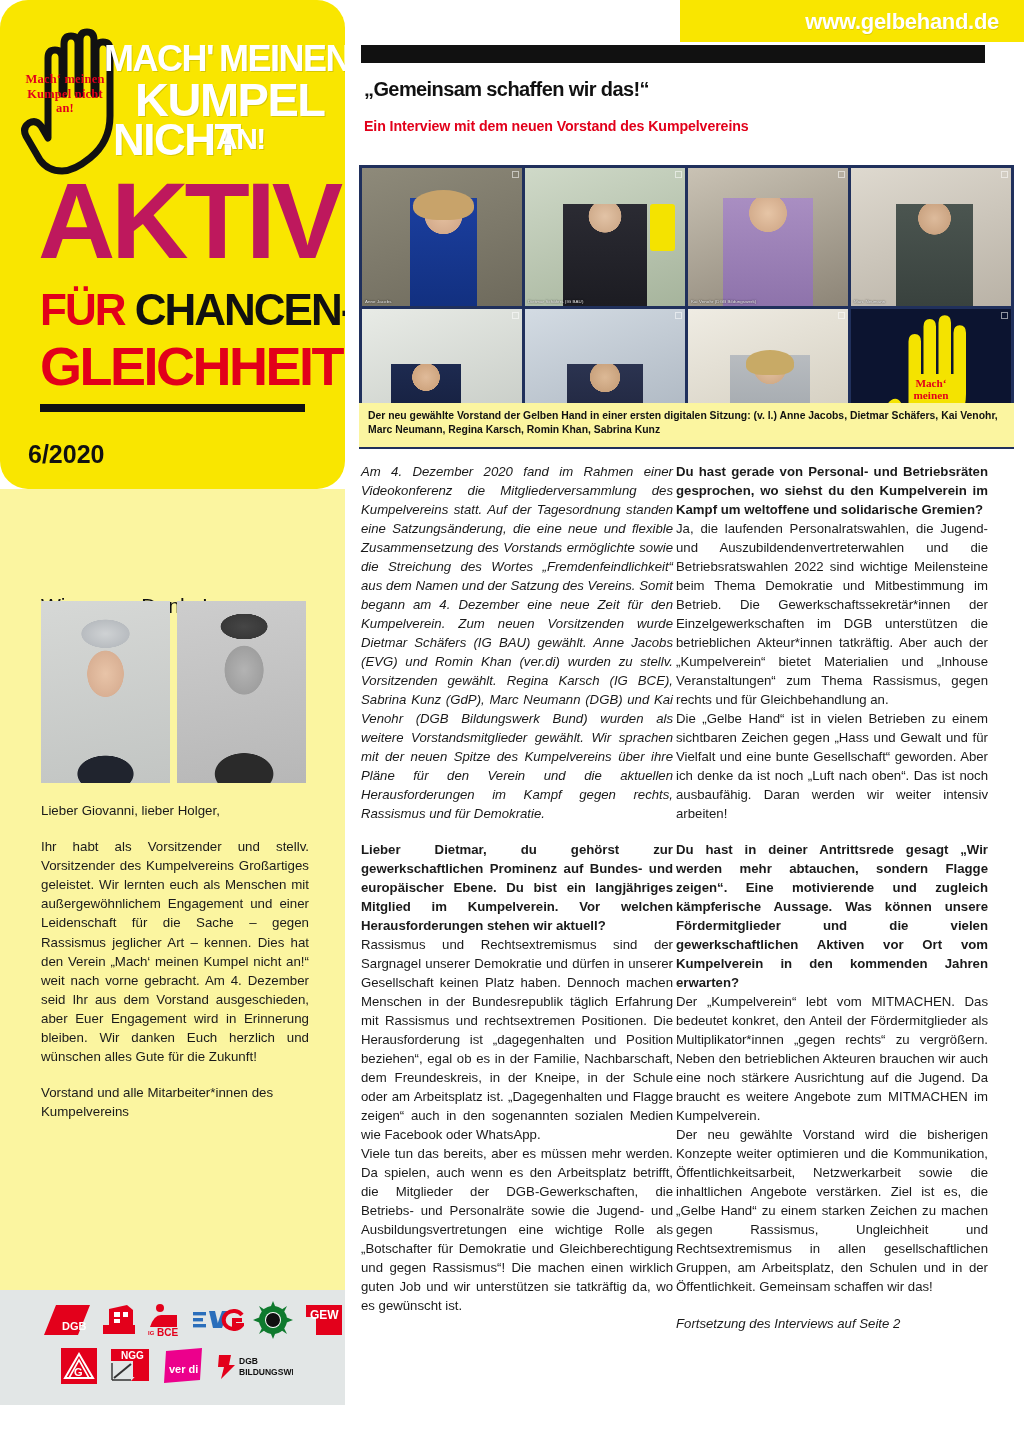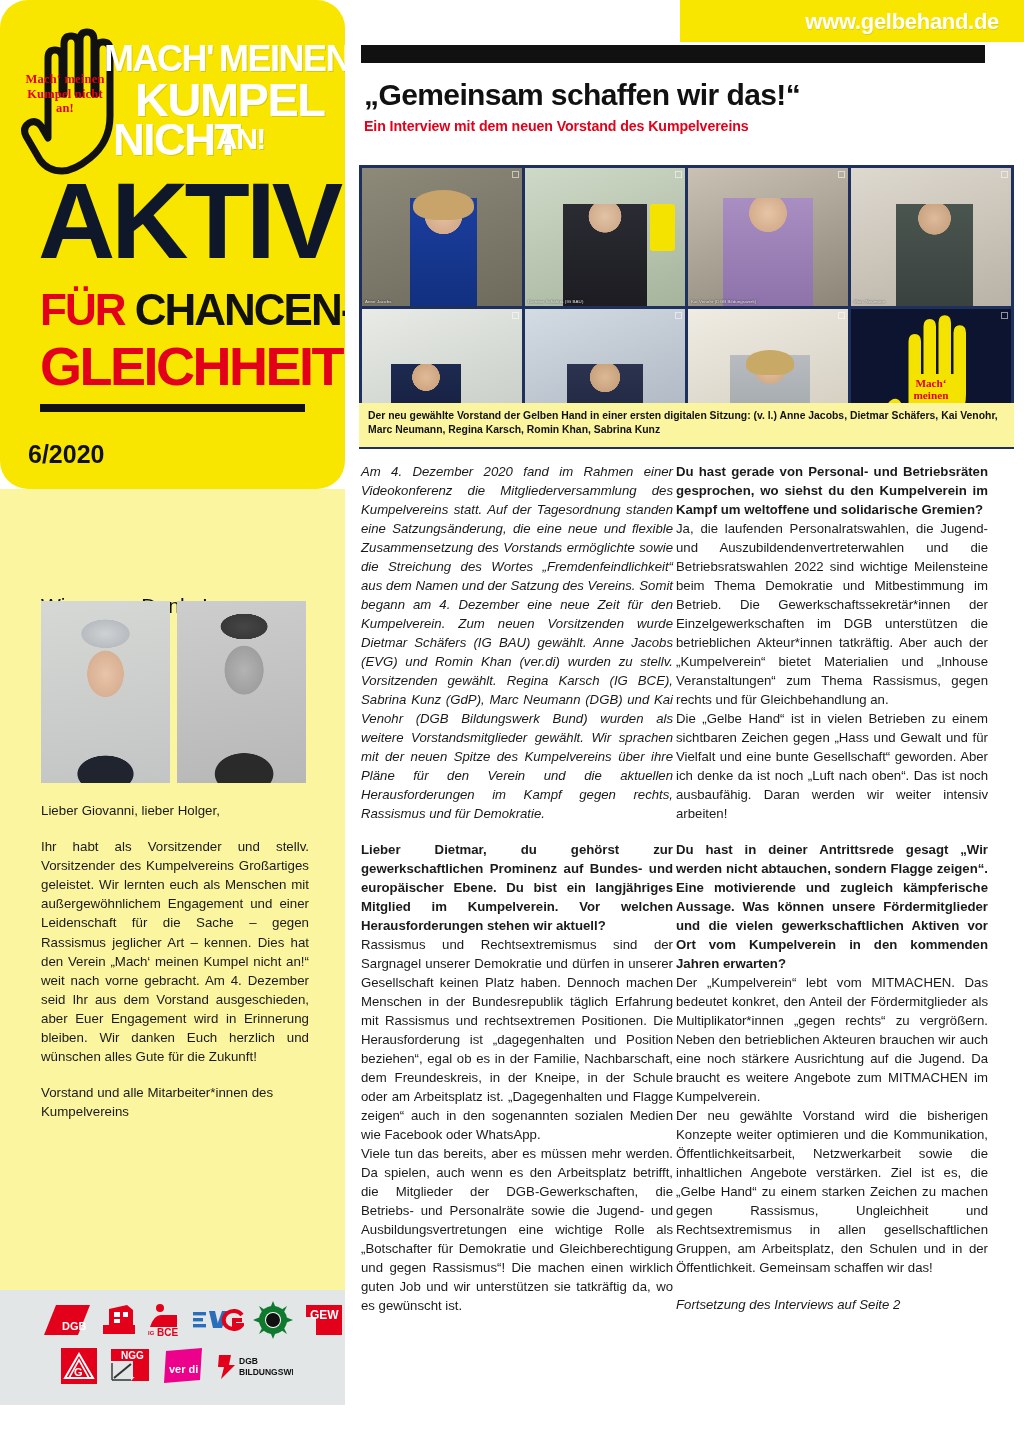--- a/index.html
+++ b/index.html
@@ -34,21 +34,21 @@
     letter-spacing: -1.5px; white-space: nowrap;
     text-shadow: 1px 1px 0 rgba(0,0,0,.13);
   }
   .mh-mach   { left: 104px; top: 38px;  font-size: 36px; }
   .mh-kumpel { left: 135px; top: 72px;  font-size: 47px; }
   .mh-nicht  { left: 113px; top: 115px; font-size: 44px; }
   .mh-an     { left: 216px; top: 122px; font-size: 30px; }
 
   .aktiv {
     position: absolute; left: 38px; top: 168px;
-    font-size: 107px; font-weight: bold; color: #0f172a;
+    font-size: 107px; font-weight: bold; color: #be185d;
     letter-spacing: -4px; line-height: 1;
     font-family: "Liberation Sans", sans-serif;
   }
   .row-fuer {
     position: absolute; left: 40px; top: 285px; white-space: nowrap;
   }
   .row-fuer span {
     font-size: 44px; font-weight: bold; letter-spacing: -2px;
     font-family: "Liberation Sans", sans-serif;
   }
@@ -110,21 +110,21 @@
     position: absolute; right: 25px; top: 9px;
     color: #fff; font-size: 22px; font-weight: bold; letter-spacing: -.3px;
     text-shadow: .5px .5px 0 rgba(0,0,0,.1);
   }
   .blackbar {
     position: absolute; left: 361px; top: 45px; width: 624px; height: 18px;
     background: #111;
   }
   .headline {
     position: absolute; left: 364px; top: 78px;
-    font-size: 30px; font-weight: bold; color: #111; letter-spacing: -.6px;
+    font-size: 20px; font-weight: bold; color: #111; letter-spacing: -.6px;
   }
   .subhead {
     position: absolute; left: 364px; top: 118px;
     font-size: 14.2px; font-weight: bold; color: #e2001a; letter-spacing: -.1px;
   }
 
   
   .photogrid {
     position: absolute; left: 359px; top: 165px; width: 655px; height: 284px;
     background: #20305c; padding: 3px;
@@ -376,19 +376,19 @@
     <p class="lead">Am 4. Dezember 2020 fand im Rahmen einer Videokonferenz die Mitgliederversammlung des Kumpelvereins statt. Auf der Tagesordnung standen eine Satzungsänderung, die eine neue und flexible Zusammensetzung des Vorstands ermöglichte sowie die Streichung des Wortes „Fremdenfeindlichkeit“ aus dem Namen und der Satzung des Vereins. Somit begann am 4. Dezember eine neue Zeit für den Kumpelverein. Zum neuen Vorsitzenden wurde Dietmar Schäfers (IG BAU) gewählt. Anne Jacobs (EVG) und Romin Khan (ver.di) wurden zu stellv. Vorsitzenden gewählt. Regina Karsch (IG BCE), Sabrina Kunz (GdP), Marc Neumann (DGB) und Kai Venohr (DGB Bildungswerk Bund) wurden als weitere Vorstandsmitglieder gewählt. Wir sprachen mit der neuen Spitze des Kumpelvereins über ihre Pläne für den Verein und die aktuellen Herausforderungen im Kampf gegen rechts, Rassismus und für Demokratie.</p>
     <p class="q">Lieber Dietmar, du gehörst zur gewerkschaftlichen Prominenz auf Bundes- und europäischer Ebene. Du bist ein langjähriges Mitglied im Kumpelverein. Vor welchen Herausforderungen stehen wir aktuell?</p>
     <p class="after-q">Rassismus und Rechtsextremismus sind der Sargnagel unserer Demokratie und dürfen in unserer Gesellschaft keinen Platz haben. Dennoch machen Menschen in der Bundesrepublik täglich Erfahrung mit Rassismus und rechtsextremen Positionen. Die Herausforderung ist „dagegenhalten und Position beziehen“, egal ob es in der Familie, Nachbarschaft, dem Freundeskreis, in der Kneipe, in der Schule oder am Arbeitsplatz ist. „Dagegenhalten und Flagge zeigen“ auch in den sogenannten sozialen Medien wie Facebook oder WhatsApp.</p>
     <p class="after-q">Viele tun das bereits, aber es müssen mehr werden. Da spielen, auch wenn es den Arbeitsplatz betrifft, die Mitglieder der DGB-Gewerkschaften, die Betriebs- und Personalräte sowie die Jugend- und Ausbildungsvertretungen eine wichtige Rolle als „Botschafter für Demokratie und Gleichberechtigung und gegen Rassismus“! Die machen einen wirklich guten Job und wir unterstützen sie tatkräftig da, wo es gewünscht ist.</p>
   </div>
 
   <div class="col col-2">
     <p style="font-weight:bold;">Du hast gerade von Personal- und Betriebsräten gesprochen, wo siehst du den Kumpelverein im Kampf um weltoffene und solidarische Gremien?</p>
     <p>Ja, die laufenden Personalratswahlen, die Jugend- und Auszubildendenvertreterwahlen und die Betriebsratswahlen 2022 sind wichtige Meilensteine beim Thema Demokratie und Mitbestimmung im Betrieb. Die Gewerkschaftssekretär*innen der Einzelgewerkschaften im DGB unterstützen die betrieblichen Akteur*innen tatkräftig. Aber auch der „Kumpelverein“ bietet Materialien und „Inhouse Veranstaltungen“ zum Thema Rassismus, gegen rechts und für Gleichbehandlung an.</p>
     <p>Die „Gelbe Hand“ ist in vielen Betrieben zu einem sichtbaren Zeichen gegen „Hass und Gewalt und für Vielfalt und eine bunte Gesellschaft“ geworden. Aber ich denke da ist noch „Luft nach oben“. Das ist noch ausbaufähig. Daran werden wir weiter intensiv arbeiten!</p>
-    <p class="q">Du hast in deiner Antrittsrede gesagt „Wir werden nicht abtauchen, sondern Flagge zeigen“. Eine motivierende und zugleich kämpferische Aussage. Was können unsere Fördermitglieder und die vielen gewerkschaftlichen Aktiven vor Ort vom Kumpelverein in den kommenden Jahren erwarten?</p>
+    <p class="q">Du hast in deiner Antrittsrede gesagt „Wir werden mehr abtauchen, sondern Flagge zeigen“. Eine motivierende und zugleich kämpferische Aussage. Was können unsere Fördermitglieder und die vielen gewerkschaftlichen Aktiven vor Ort vom Kumpelverein in den kommenden Jahren erwarten?</p>
     <p class="after-q">Der „Kumpelverein“ lebt vom MITMACHEN. Das bedeutet konkret, den Anteil der Fördermitglieder als Multiplikator*innen „gegen rechts“ zu vergrößern. Neben den betrieblichen Akteuren brauchen wir auch eine noch stärkere Ausrichtung auf die Jugend. Da braucht es weitere Angebote zum MITMACHEN im Kumpelverein.</p>
     <p class="after-q">Der neu gewählte Vorstand wird die bisherigen Konzepte weiter optimieren und die Kommunikation, Öffentlichkeitsarbeit, Netzwerkarbeit sowie die inhaltlichen Angebote verstärken. Ziel ist es, die „Gelbe Hand“ zu einem starken Zeichen zu machen gegen Rassismus, Ungleichheit und Rechtsextremismus in allen gesellschaftlichen Gruppen, am Arbeitsplatz, den Schulen und in der Öffentlichkeit. Gemeinsam schaffen wir das!</p>
     <p class="note">Fortsetzung des Interviews auf Seite 2</p>
   </div>
 
 </div>
 
 </body></html>

